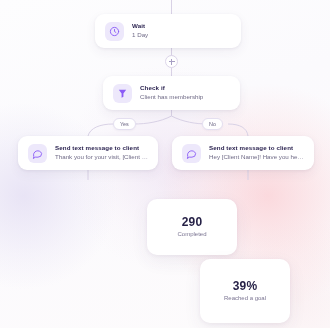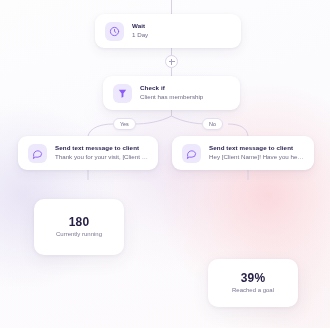--- a/index.html
+++ b/index.html
@@ -104,21 +104,21 @@
     letter-spacing:0.2px; line-height:1;
   }
   .stat-label {
     font-size:6px; color:#7b7592; line-height:1.2;
     white-space:nowrap;
   }
 
   #stat-0 { left:34px;  top:199px; width:90px; height:56px; }
   #stat-1 { left:147px; top:199px; width:90px; height:56px; }
   #stat-2 { left:104px; top:259px; width:90px; height:56px; }
-  #stat-3 { left:208px; top:259px; width:90px; height:48px; }
+  #stat-3 { left:200px; top:259px; width:90px; height:64px; }
 </style>
 </head>
 <body>
 
 <div id="canvas">
 
   <svg id="edges" width="330" height="328" viewBox="0 0 330 328">
     <g fill="none" stroke="#d9d2e6" stroke-width="1">
 
       <path d="M171.5 0 L171.5 14"></path>
@@ -185,25 +185,25 @@
       <svg width="11" height="11" viewBox="0 0 24 24" fill="none" stroke="#8b5cf6" stroke-width="2" stroke-linejoin="round">
         <path d="M21 12a8 8 0 0 1-8 8H7l-4 3 1-4.5A8 8 0 1 1 21 12z"></path>
       </svg>
     </span>
     <span class="node-text">
       <div class="node-title">Send text message to client</div>
       <div class="node-sub">Hey [Client Name]! Have you heard a...</div>
     </span>
   </div>
 
-  <div class="stat-card" id="stat-0">
-    <div class="stat-value">180</div>
-    <div class="stat-label">Currently running</div>
-  </div>
-
+
+  <div class="stat-card" id="stat-1">
+    <div class="stat-value">290</div>
+    <div class="stat-label">Completed</div>
+  </div>
 
 
   <div class="stat-card" id="stat-3">
     <div class="stat-value">39%</div>
     <div class="stat-label">Reached a goal</div>
   </div>
 
 </div>
 
 </body></html>

